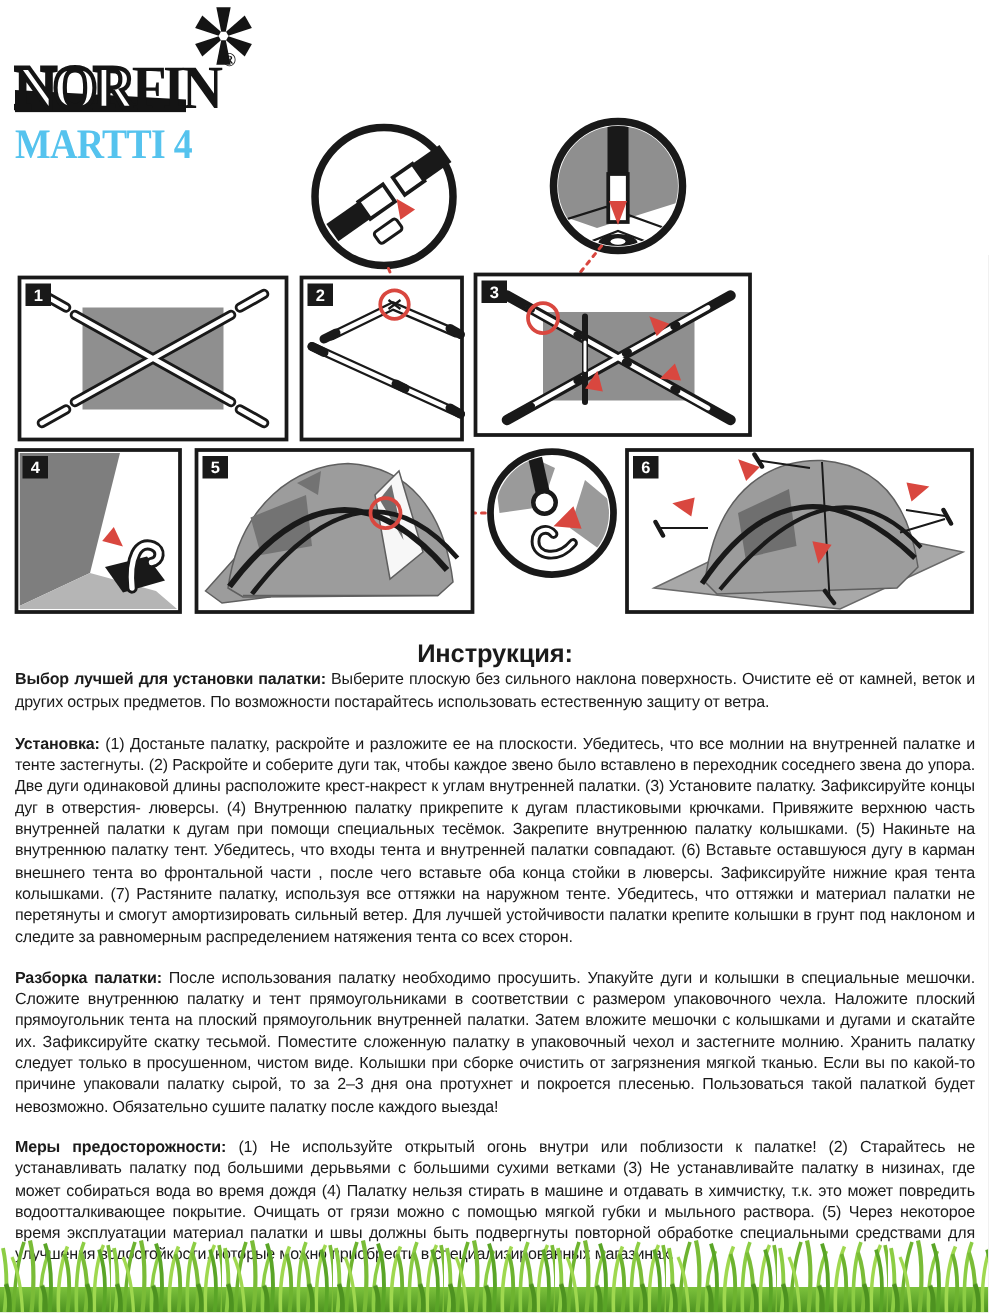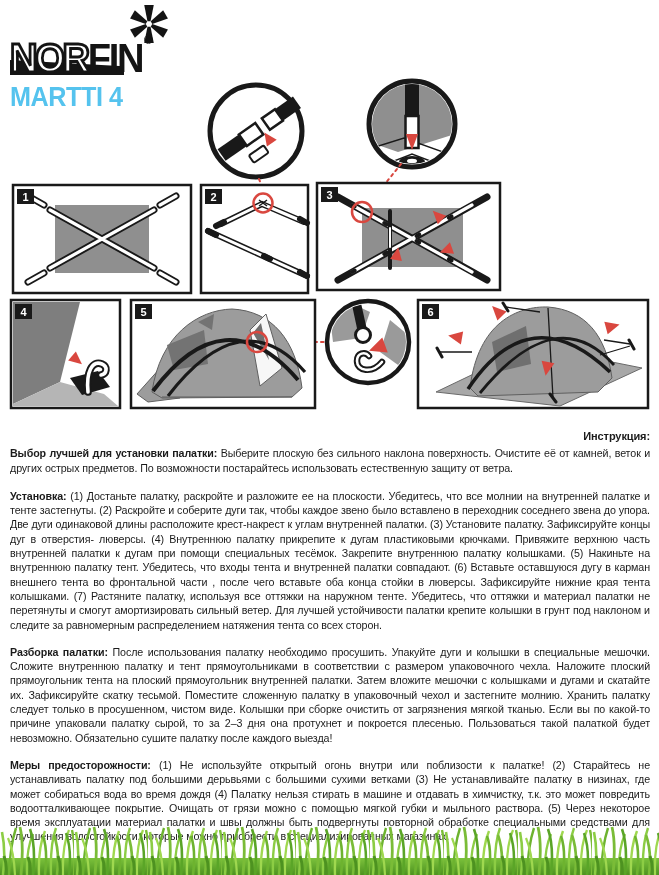--- a/index.html
+++ b/index.html
@@ -1,36 +1,36 @@
 <!DOCTYPE html>
 <html><head>
 <meta charset="utf-8">
 <style>
   html,body{margin:0;padding:0;background:#e8e8e8;}
   .page{position:relative;width:659px;height:875px;background:#ffffff;overflow:hidden;
         font-family:"Liberation Sans",sans-serif;color:#1b1b1b;margin:0 auto;}
   
-  .logo{position:absolute;left:10px;top:2px;width:230px;height:110px;}
+  .logo{position:absolute;left:10px;top:2px;width:230px;height:110px;font-family:Liberation Serif, serif;}
   .snowflake{position:absolute;left:116px;top:1px;width:46px;height:42px;}
   .swoosh{position:absolute;left:0;top:58px;width:114px;height:15px;background:#141414;
           clip-path:polygon(0 0,100% 42%,100% 100%,0 100%);}
   .wordmark{position:absolute;left:0;top:31px;font-size:41px;font-weight:900;line-height:1;
             letter-spacing:-2.5px;transform:scaleX(.93);transform-origin:left top;white-space:nowrap;}
   .wordmark .outline{color:#ffffff;-webkit-text-stroke:3px #141414;}
   .wordmark .solid{color:#141414;}
   .wordmark sup{font-size:13px;font-weight:700;color:#141414;-webkit-text-stroke:0;
                 vertical-align:28px;letter-spacing:0;margin-left:2px;}
   .model{position:absolute;left:0;top:79px;font-size:28px;font-weight:700;color:#55c3ee;
          letter-spacing:-.5px;transform:scaleX(.9);transform-origin:left top;white-space:nowrap;}
   
   .diagrams{position:absolute;left:0;top:0;width:659px;height:430px;}
   
   .text-block{position:absolute;left:10px;top:429px;width:640px;font-size:10.7px;
               line-height:14.3px;text-align:justify;letter-spacing:-.1px;}
-  .text-block .sec-title{font-size:11px;font-weight:700;margin:0 0 3px 0;text-align:right;}
+  .text-block .sec-title{font-size:17px;font-weight:700;margin:0 0 3px 0;text-align:center;}
   .text-block p{margin:0 0 13px 0;}
   .text-block p.site{margin-bottom:14px;}
   .text-block p.precautions{margin-bottom:16px;}
   .text-block .lead{font-weight:700;}
   .text-block p.closing{margin:0;text-align:left;}
   
   .grass{position:absolute;left:0;bottom:0;width:659px;height:49px;}
 </style>
 </head>
 <body>

